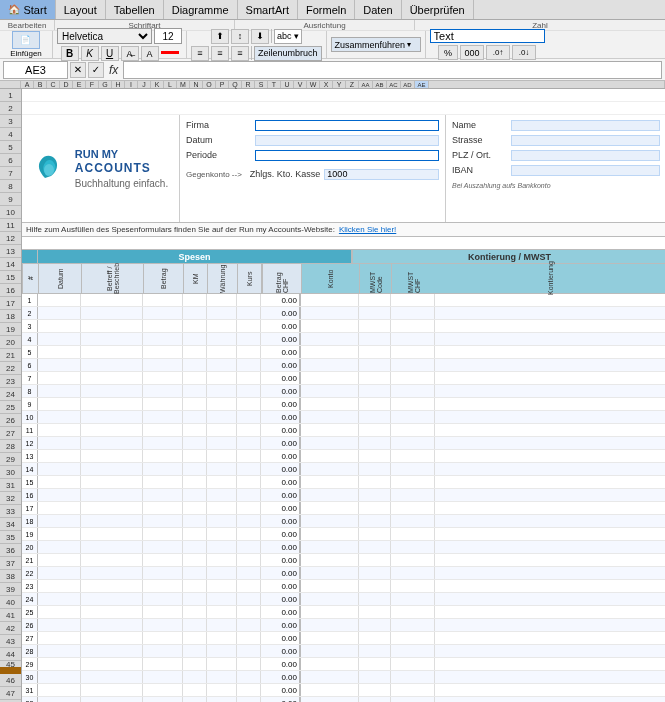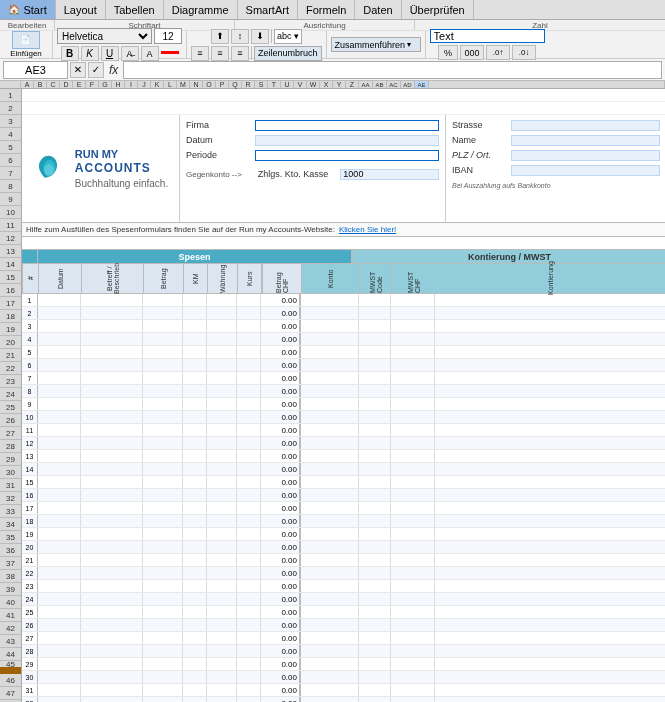--- a/index.html
+++ b/index.html
@@ -262,37 +262,37 @@
       </div>
       <div style="display:flex; align-items:center; height:14px; gap:4px;">
         <span style="font-size:9px; width:65px; color:#333;">Datum</span>
         <div style="flex:1; height:11px; border:1px solid #bcd6f5; background:#e8f0fb;"></div>
       </div>
       <div style="display:flex; align-items:center; height:14px; gap:4px;">
         <span style="font-size:9px; width:65px; color:#333;">Periode</span>
         <div style="flex:1; height:11px; border:1px solid #0066cc; background:white;"></div>
       </div>
 
-      <div style="display:flex; align-items:center; height:14px; gap:12px; margin-top:4px;">
+      <div style="display:flex; align-items:center; height:14px; gap:4px; margin-top:4px;">
         <span style="font-size:8px; color:#555;">Gegenkonto --&gt;</span>
         <span style="font-size:9px; color:#333; margin-left:4px;">Zhlgs. Kto. Kasse</span>
         <div style="flex:1; height:11px; border:1px solid #bcd6f5; background:#e8f0fb; display:flex; align-items:center; padding-left:2px; font-size:9px;">1000</div>
       </div>
     </div>
 
     <div style="width:220px; padding:3px 6px; display:flex; flex-direction:column; gap:1px;">
       <div style="display:flex; align-items:center; height:14px; gap:4px;">
+        <span style="font-size:9px; width:55px; color:#333;">Name</span>
+        <div style="flex:1; height:11px; border:1px solid #bcd6f5; background:#e8f0fb;"></div>
+      </div>
+      <div style="display:flex; align-items:center; height:14px; gap:4px;">
         <span style="font-size:9px; width:55px; color:#333;">Strasse</span>
         <div style="flex:1; height:11px; border:1px solid #bcd6f5; background:#e8f0fb;"></div>
       </div>
       <div style="display:flex; align-items:center; height:14px; gap:4px;">
-        <span style="font-size:9px; width:55px; color:#333;">Name</span>
-        <div style="flex:1; height:11px; border:1px solid #bcd6f5; background:#e8f0fb;"></div>
-      </div>
-      <div style="display:flex; align-items:center; height:14px; gap:4px;font-style:italic;">
         <span style="font-size:9px; width:55px; color:#333;">PLZ / Ort.</span>
         <div style="flex:1; height:11px; border:1px solid #bcd6f5; background:#e8f0fb;"></div>
       </div>
       <div style="display:flex; align-items:center; height:14px; gap:4px;">
         <span style="font-size:9px; width:55px; color:#333;">IBAN</span>
         <div style="flex:1; height:11px; border:1px solid #bcd6f5; background:#e8f0fb;"></div>
       </div>
       <div style="height:14px; display:flex; align-items:center;">
         <span style="font-size:7px; color:#666; font-style:italic;">Bei Auszahlung aufs Bankkonto</span>
       </div>

